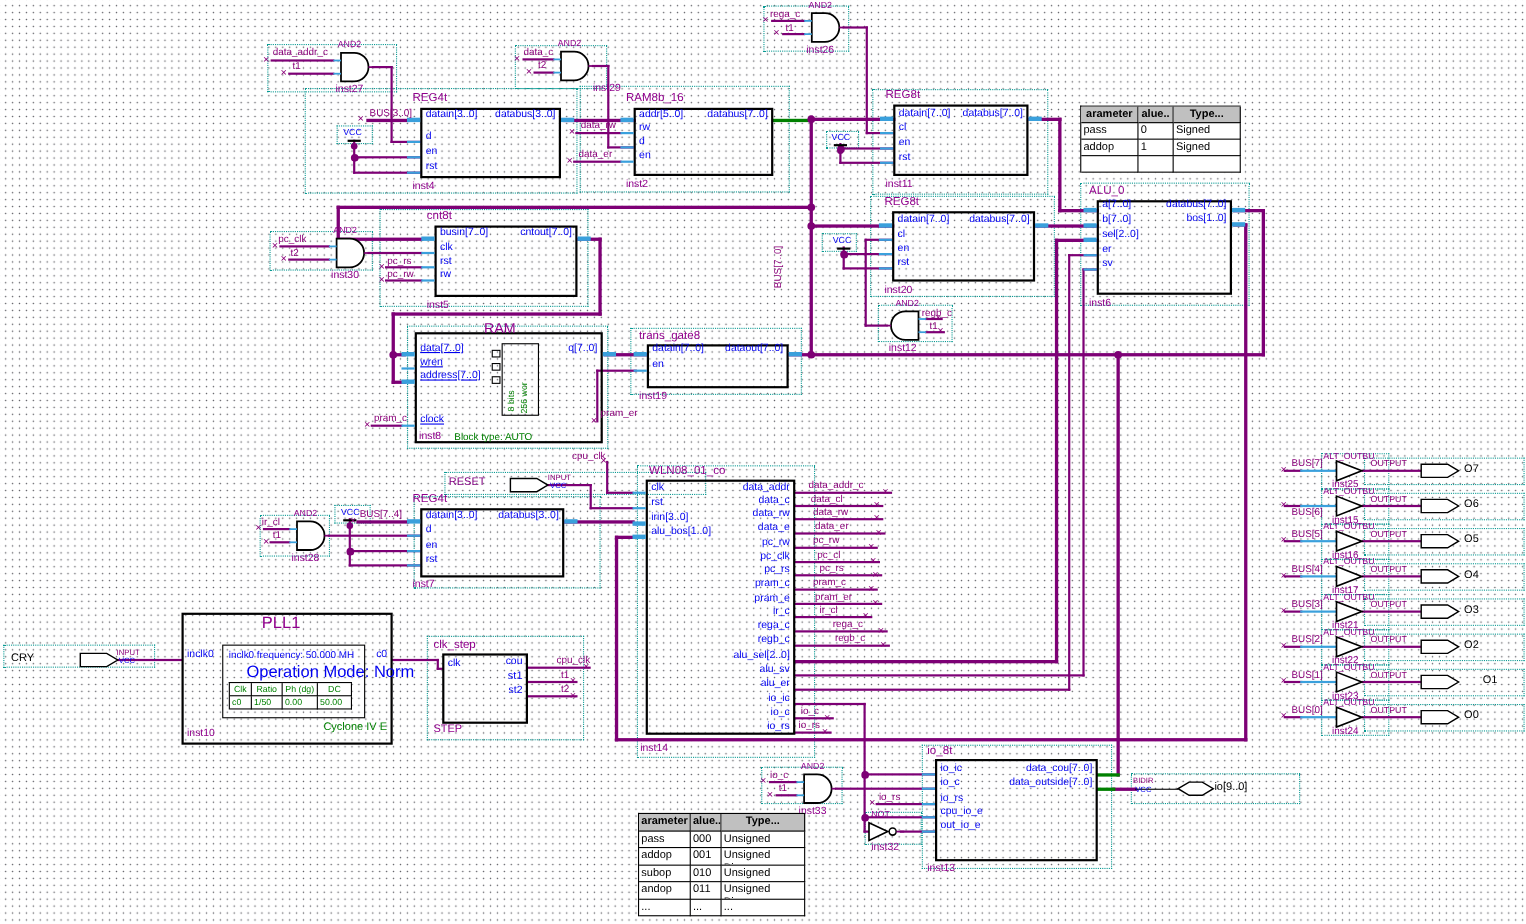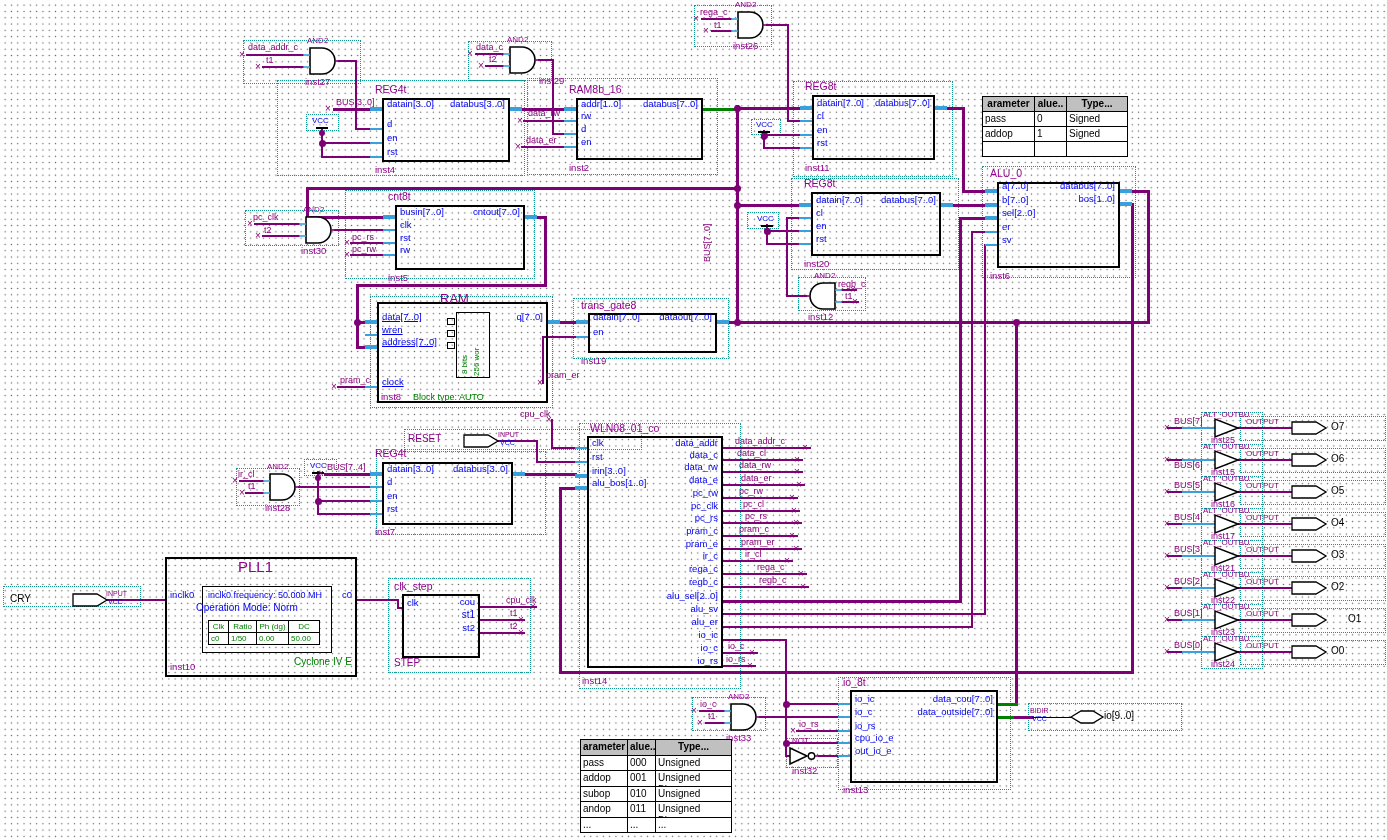--- a/index.html
+++ b/index.html
@@ -190,21 +190,21 @@
     <div class="w" style="left: 370px; top: 142.2px; width: 12px; height: 1.6px; background: rgb(58, 160, 220);"></div>
     <div class="t" style="left: 387px; top: 133px; font-size: 9.5px; color: rgb(0, 0, 240);">en</div>
     <div class="w" style="left: 370px; top: 156.2px; width: 12px; height: 1.6px; background: rgb(58, 160, 220);"></div>
     <div class="t" style="left: 387px; top: 147px; font-size: 9.5px; color: rgb(0, 0, 240);">rst</div>
     <div class="w" style="left: 510px; top: 107px; width: 12px; height: 4px; background: rgb(58, 160, 220);"></div>
     <div class="t" style="top: 99px; font-size: 9.5px; color: rgb(0, 0, 240); right: 882px;">databus[3..0]</div>
     <div class="box" style="left: 576px; top: 98px; width: 127px; height: 62px;"></div>
     <div class="t" style="left: 569px; top: 84px; font-size: 10.5px; color: rgb(144, 0, 140);">RAM8b_16</div>
     <div class="t" style="left: 569px; top: 163px; font-size: 9.5px; color: rgb(144, 0, 140);">inst2</div>
     <div class="w" style="left: 564px; top: 107px; width: 12px; height: 4px; background: rgb(58, 160, 220);"></div>
-    <div class="t" style="left: 581px; top: 99px; font-size: 9.5px; color: rgb(0, 0, 240);">addr[1..0]</div>
+    <div class="t" style="left: 581px; top: 99px; font-size: 9.5px; color: rgb(0, 0, 240);">addr[5..0]</div>
     <div class="w" style="left: 564px; top: 120.2px; width: 12px; height: 1.6px; background: rgb(58, 160, 220);"></div>
     <div class="t" style="left: 581px; top: 111px; font-size: 9.5px; color: rgb(0, 0, 240);">rw</div>
     <div class="w" style="left: 564px; top: 133.2px; width: 12px; height: 1.6px; background: rgb(58, 160, 220);"></div>
     <div class="t" style="left: 581px; top: 124px; font-size: 9.5px; color: rgb(0, 0, 240);">d</div>
     <div class="w" style="left: 564px; top: 146.2px; width: 12px; height: 1.6px; background: rgb(58, 160, 220);"></div>
     <div class="t" style="left: 581px; top: 137px; font-size: 9.5px; color: rgb(0, 0, 240);">en</div>
     <div class="t" style="top: 99px; font-size: 9.5px; color: rgb(0, 0, 240); right: 689px;">databus[7..0]</div>
     <div class="box" style="left: 812px; top: 95px; width: 123px; height: 65px;"></div>
     <div class="t" style="left: 805px; top: 81px; font-size: 10.5px; color: rgb(144, 0, 140);">REG8t</div>
     <div class="t" style="left: 805px; top: 163px; font-size: 9.5px; color: rgb(144, 0, 140);">inst11</div>
@@ -767,16 +767,16 @@
     <div class="cell" style="left: 289px; top: 621px; width: 31px; height: 12px; font-size: 8px; color: rgb(0, 128, 0); text-align: center;">DC (%)</div>
     <div class="cell" style="left: 209px; top: 633px; width: 20px; height: 12px; font-size: 8px; color: rgb(0, 128, 0);">c0</div>
     <div class="cell" style="left: 229px; top: 633px; width: 28px; height: 12px; font-size: 8px; color: rgb(0, 128, 0);">1/50</div>
     <div class="cell" style="left: 257px; top: 633px; width: 32px; height: 12px; font-size: 8px; color: rgb(0, 128, 0);">0.00</div>
     <div class="cell" style="left: 289px; top: 633px; width: 31px; height: 12px; font-size: 8px; color: rgb(0, 128, 0);">50.00</div>
     <div class="t" style="left: 703px; top: 262px; font-size: 9px; color: rgb(138, 0, 121); transform: rotate(-90deg); transform-origin: 0px 0px;">BUS[7..0]</div>
     <div class="t" style="left: 413px; top: 393px; font-size: 9px; color: rgb(0, 128, 0);">Block type: AUTO</div>
     <div class="t" style="left: 461px; top: 374px; font-size: 8px; color: rgb(0, 128, 0); transform: rotate(-90deg); transform-origin: 0px 0px;">8 bits</div>
     <div class="t" style="left: 473px; top: 376px; font-size: 8px; color: rgb(0, 128, 0); transform: rotate(-90deg); transform-origin: 0px 0px;">256 wor</div>
     <div class="t" style="left: 208px; top: 591px; font-size: 9px; color: rgb(0, 0, 240);">inclk0 frequency: 50.000 MH</div>
-    <div class="t" style="left: 196px; top: 603px; font-size: 10px; color: rgb(0, 0, 240);">Operation Mode: Norm</div>
+    <div class="t" style="left: 224px; top: 603px; font-size: 15px; color: rgb(0, 0, 240);">Operation Mode: Norm</div>
     <div class="t" style="left: 294px; top: 657px; font-size: 10px; color: rgb(0, 128, 0);">Cyclone IV E</div>
     <div class="t" style="left: 394px; top: 658px; font-size: 10px; color: rgb(144, 0, 140);">STEP</div>
   </div>
 
 </body></html>

